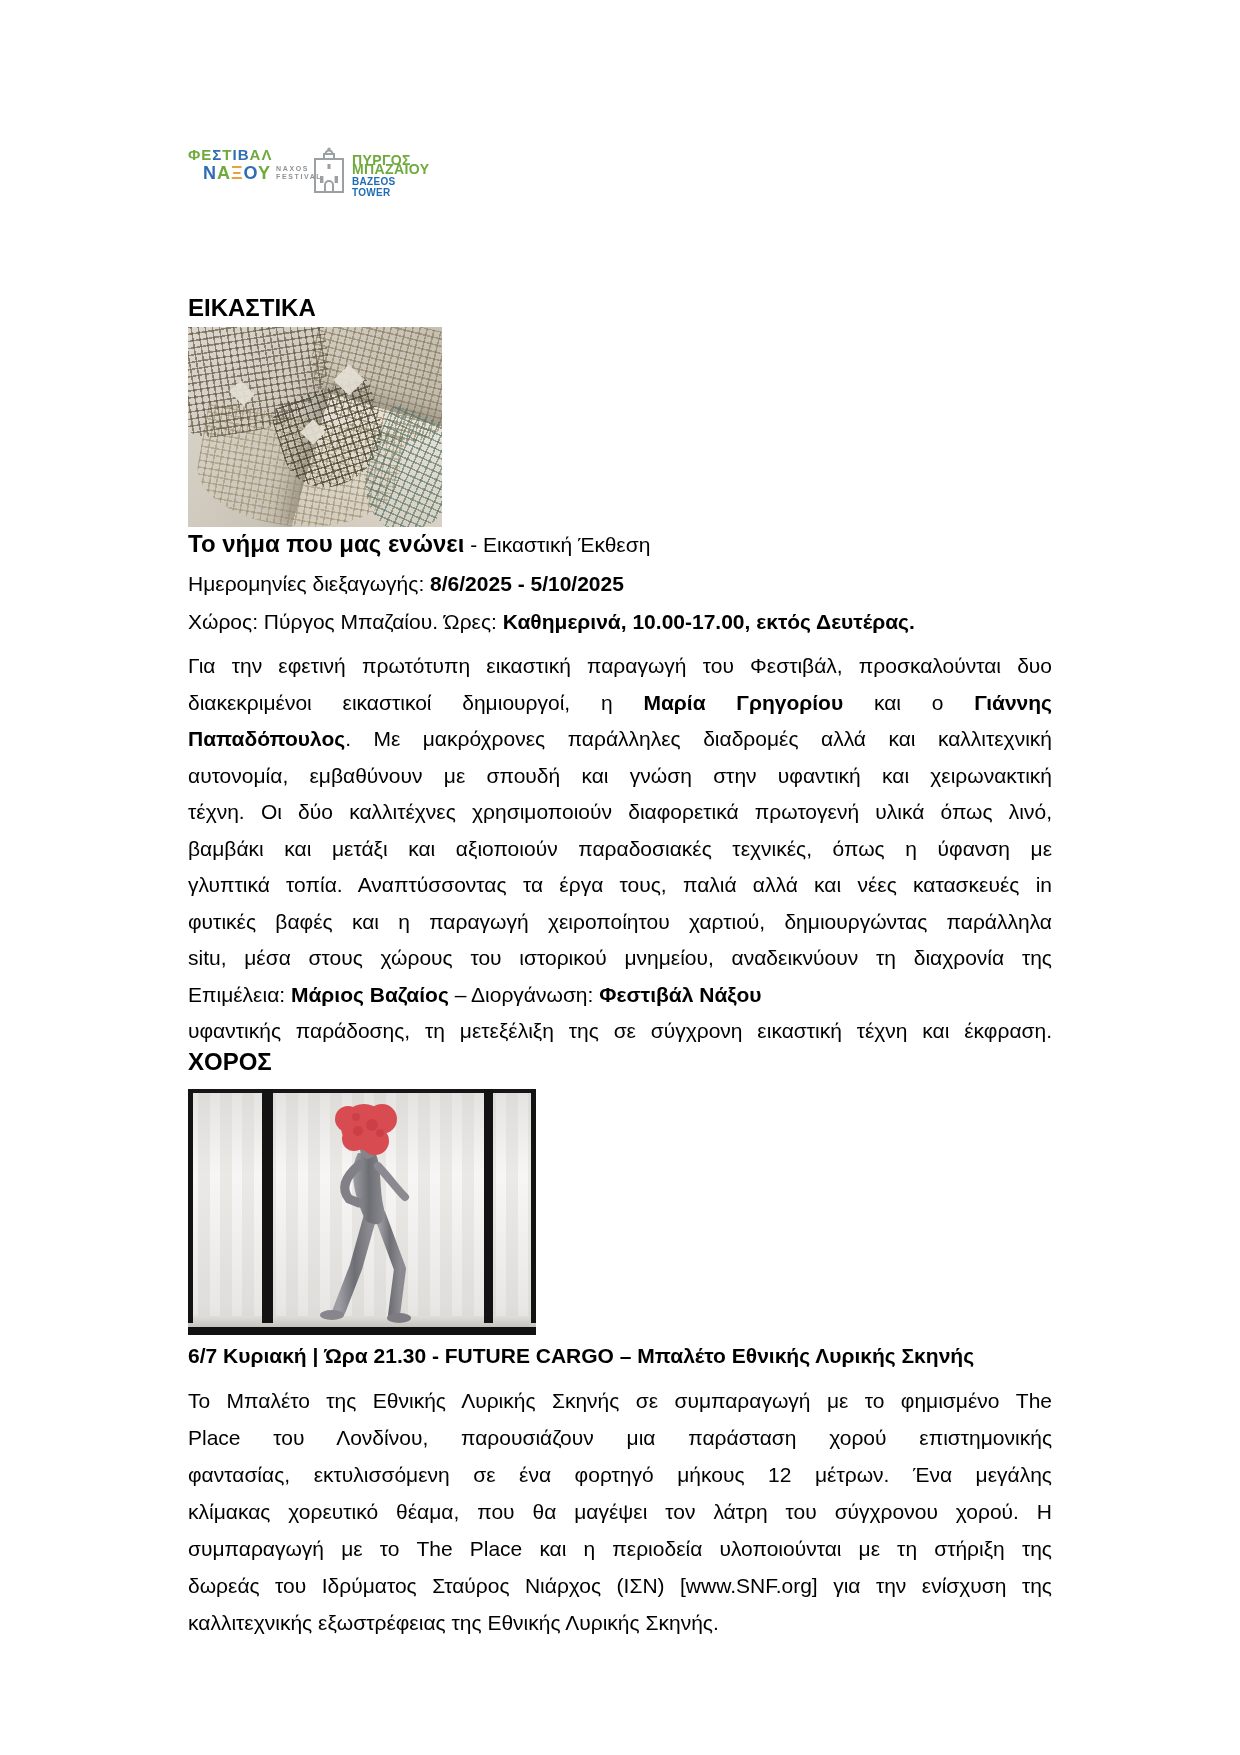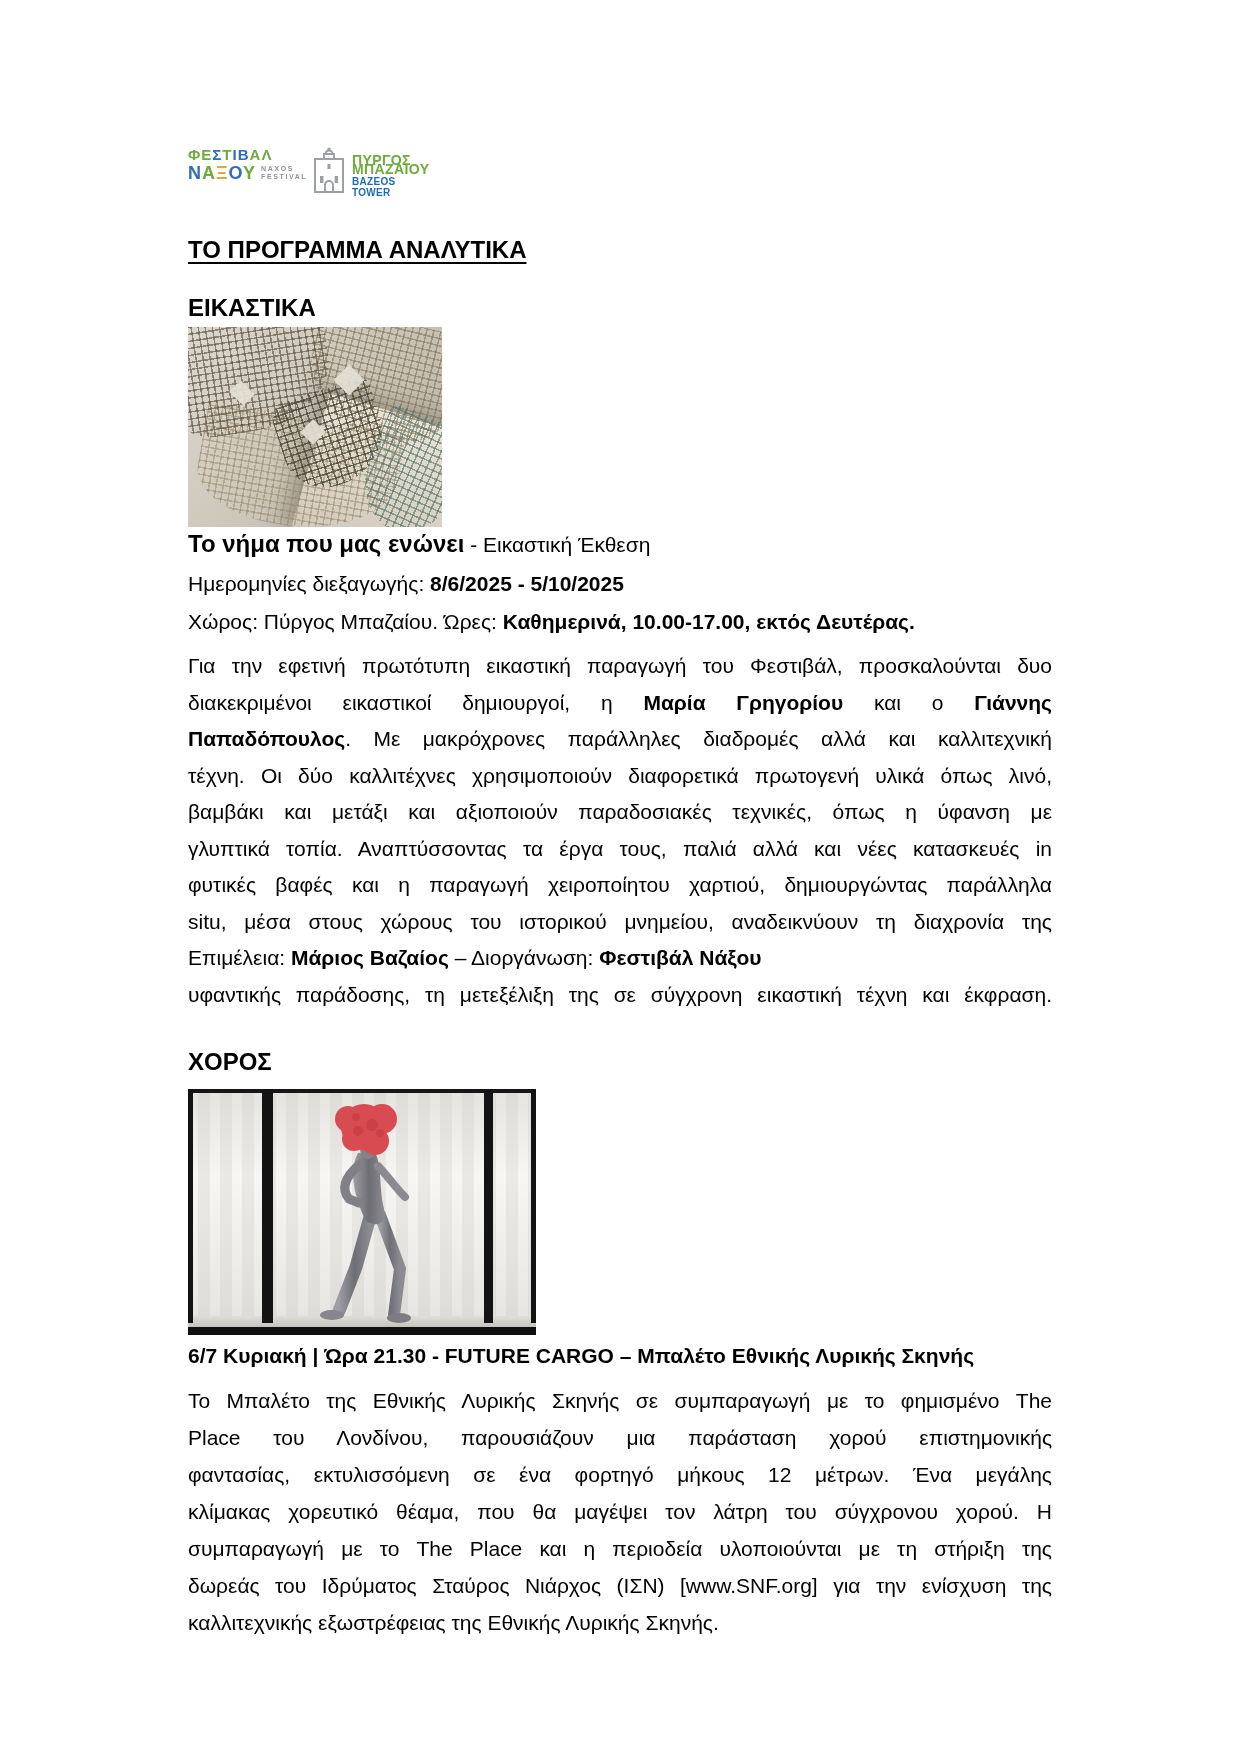--- a/index.html
+++ b/index.html
@@ -4,21 +4,21 @@
 <style>
   html,body{margin:0;padding:0;background:#ffffff;}
   .page{position:relative;width:1059px;height:1755px;background:#ffffff;
         font-family:"Liberation Sans",sans-serif;color:#000;overflow:hidden;}
   .abs{position:absolute;}
 
   
   .logos{left:188px;top:146px;display:flex;gap:28px;align-items:flex-start;}
   .logo-naxos{position:relative;width:96px;}
   .ln-row1{font-weight:bold;font-size:15px;letter-spacing:1px;line-height:17px;}
-  .ln-bottom{display:flex;align-items:flex-end;gap:5px;}
+  .ln-bottom{display:flex;align-items:flex-end;gap:5px;margin-left:15px;}
   .ln-row2{font-weight:bold;font-size:18px;letter-spacing:1px;line-height:20px;}
   .ln-cap{font-size:7px;font-weight:bold;color:#8f9294;letter-spacing:1.6px;line-height:8px;padding-bottom:2px;}
   .logo-bazeos{display:flex;gap:6px;align-items:flex-start;}
   .lb-text{padding-top:10px;}
   .lb-gr{font-size:14px;font-weight:bold;color:#6faa3c;line-height:9px;letter-spacing:.4px;}
   .lb-en{font-size:10px;font-weight:900;color:#1f6cb5;line-height:11px;letter-spacing:.3px;margin-top:2px;}
 
   
   .main-heading{left:188px;top:236px;font-size:24px;font-weight:bold;
                 text-decoration:underline;text-underline-offset:4px;}
@@ -115,21 +115,20 @@
           <div>ΜΠΑΖΑΙΟΥ</div>
         </div>
         <div class="lb-en">
           <div>BAZEOS</div>
           <div>TOWER</div>
         </div>
       </div>
     </div>
   </div>
 
-  <div class="abs main-heading">ΤΟ ΠΡΟΓΡΑΜΜΑ ΑΝΑΛΥΤΙΚΑ</div>
 
   <div class="abs sec-heading" style="top:294px;">ΕΙΚΑΣΤΙΚΑ</div>
 
   <div class="abs photo1">
     <div class="p1-corner"></div>
     <div class="net net-d"></div>
     <div class="net net-b"></div>
     <div class="net net-a"></div>
     <div class="net net-c"></div>
     <div class="net net-e"></div>
@@ -138,20 +137,21 @@
     <div class="hole hole-3"></div>
   </div>
 
   <div class="abs txt title-line"><span class="b i">Το νήμα που μας ενώνει</span><span> - Εικαστική Έκθεση</span></div>
   <div class="abs txt meta1"><span>Ημερομηνίες διεξαγωγής: </span><span class="b">8/6/2025 - 5/10/2025</span></div>
   <div class="abs txt meta2"><span>Χώρος: Πύργος Μπαζαίου. Ώρες: </span><span class="b">Καθημερινά, 10.00-17.00, εκτός Δευτέρας.</span></div>
   <div class="abs txt para1">
       <div class="ln"><span>Για την εφετινή πρωτότυπη εικαστική παραγωγή του Φεστιβάλ, προσκαλούνται δυο</span></div>
       <div class="ln"><span>διακεκριμένοι εικαστικοί δημιουργοί, η </span><span class="b">Μαρία Γρηγορίου</span><span> και ο </span><span class="b">Γιάννης</span></div>
       <div class="ln"><span class="b">Παπαδόπουλος</span><span>. Με μακρόχρονες παράλληλες διαδρομές αλλά και καλλιτεχνική</span></div>
+      <div class="ln"><span>αυτονομία, εμβαθύνουν με σπουδή και γνώση στην υφαντική και χειρωνακτική</span></div>
       <div class="ln"><span>τέχνη. Οι δύο καλλιτέχνες χρησιμοποιούν διαφορετικά πρωτογενή υλικά όπως λινό,</span></div>
       <div class="ln"><span>βαμβάκι και μετάξι και αξιοποιούν παραδοσιακές τεχνικές, όπως η ύφανση με</span></div>
       <div class="ln"><span>γλυπτικά τοπία. Αναπτύσσοντας τα έργα τους, παλιά αλλά και νέες κατασκευές in</span></div>
       <div class="ln"><span>φυτικές βαφές και η παραγωγή χειροποίητου χαρτιού, δημιουργώντας παράλληλα</span></div>
       <div class="ln"><span>situ, μέσα στους χώρους του ιστορικού μνημείου, αναδεικνύουν τη διαχρονία της</span></div>
       <div class="ln last"><span>Επιμέλεια: </span><span class="b">Μάριος Βαζαίος</span><span> – Διοργάνωση: </span><span class="b">Φεστιβάλ Νάξου</span></div>
       <div class="ln"><span>υφαντικής παράδοσης, τη μετεξέλιξη της σε σύγχρονη εικαστική τέχνη και έκφραση.</span></div>
     </div>
 
   <div class="abs sec-heading" style="top:1048px;">ΧΟΡΟΣ</div>

